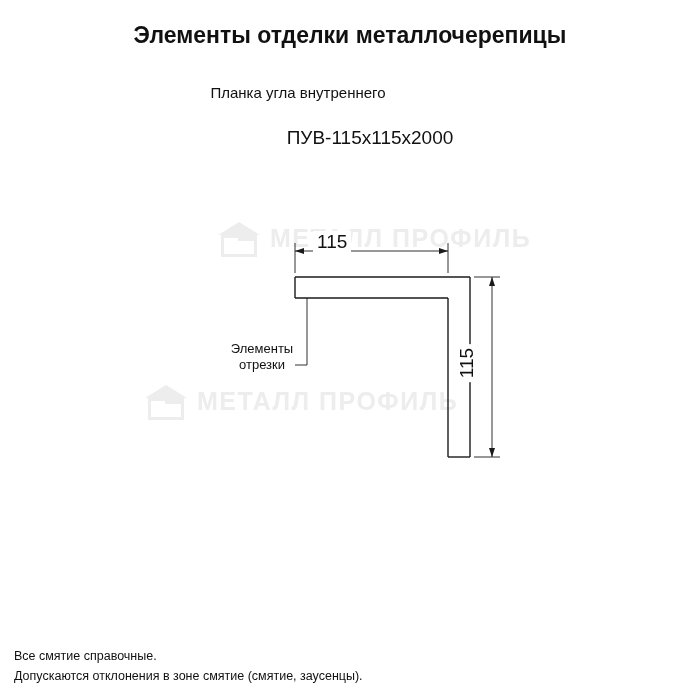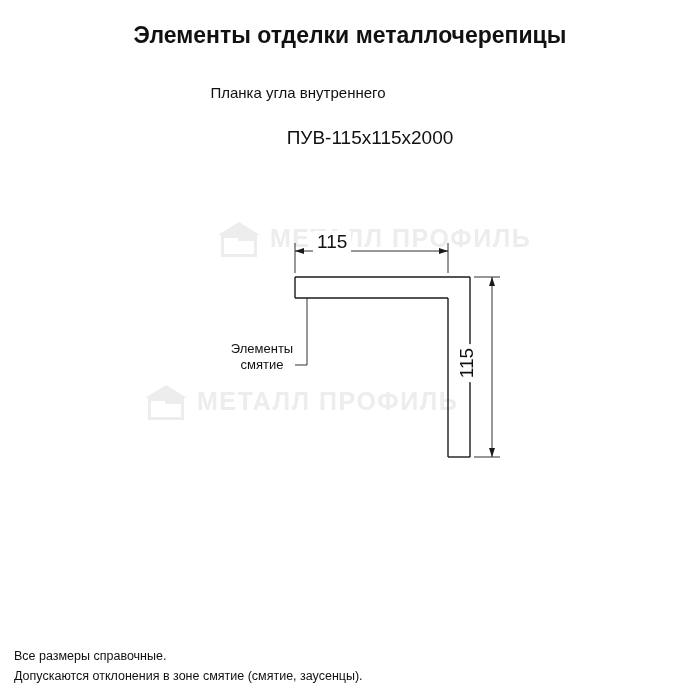--- a/index.html
+++ b/index.html
@@ -214,21 +214,21 @@
         <path d="M 80,140 L 92,140 L 92,73"></path>
       </g>
     </svg>
   </div>
 
   <div class="dim-label dim-top">115</div>
   <div class="dim-label dim-right">115</div>
 
   <div class="face-label">
     <div>Элементы</div>
-    <div>смятие</div>
+    <div>отрезки</div>
   </div>
 
   <div class="notes">
-    <div>Все размеры справочные.</div>
+    <div>Все смятие справочные.</div>
     <div>Допускаются отклонения в зоне смятие (смятие, заусенцы).</div>
   </div>
 
 </div>
 
 </body></html>

